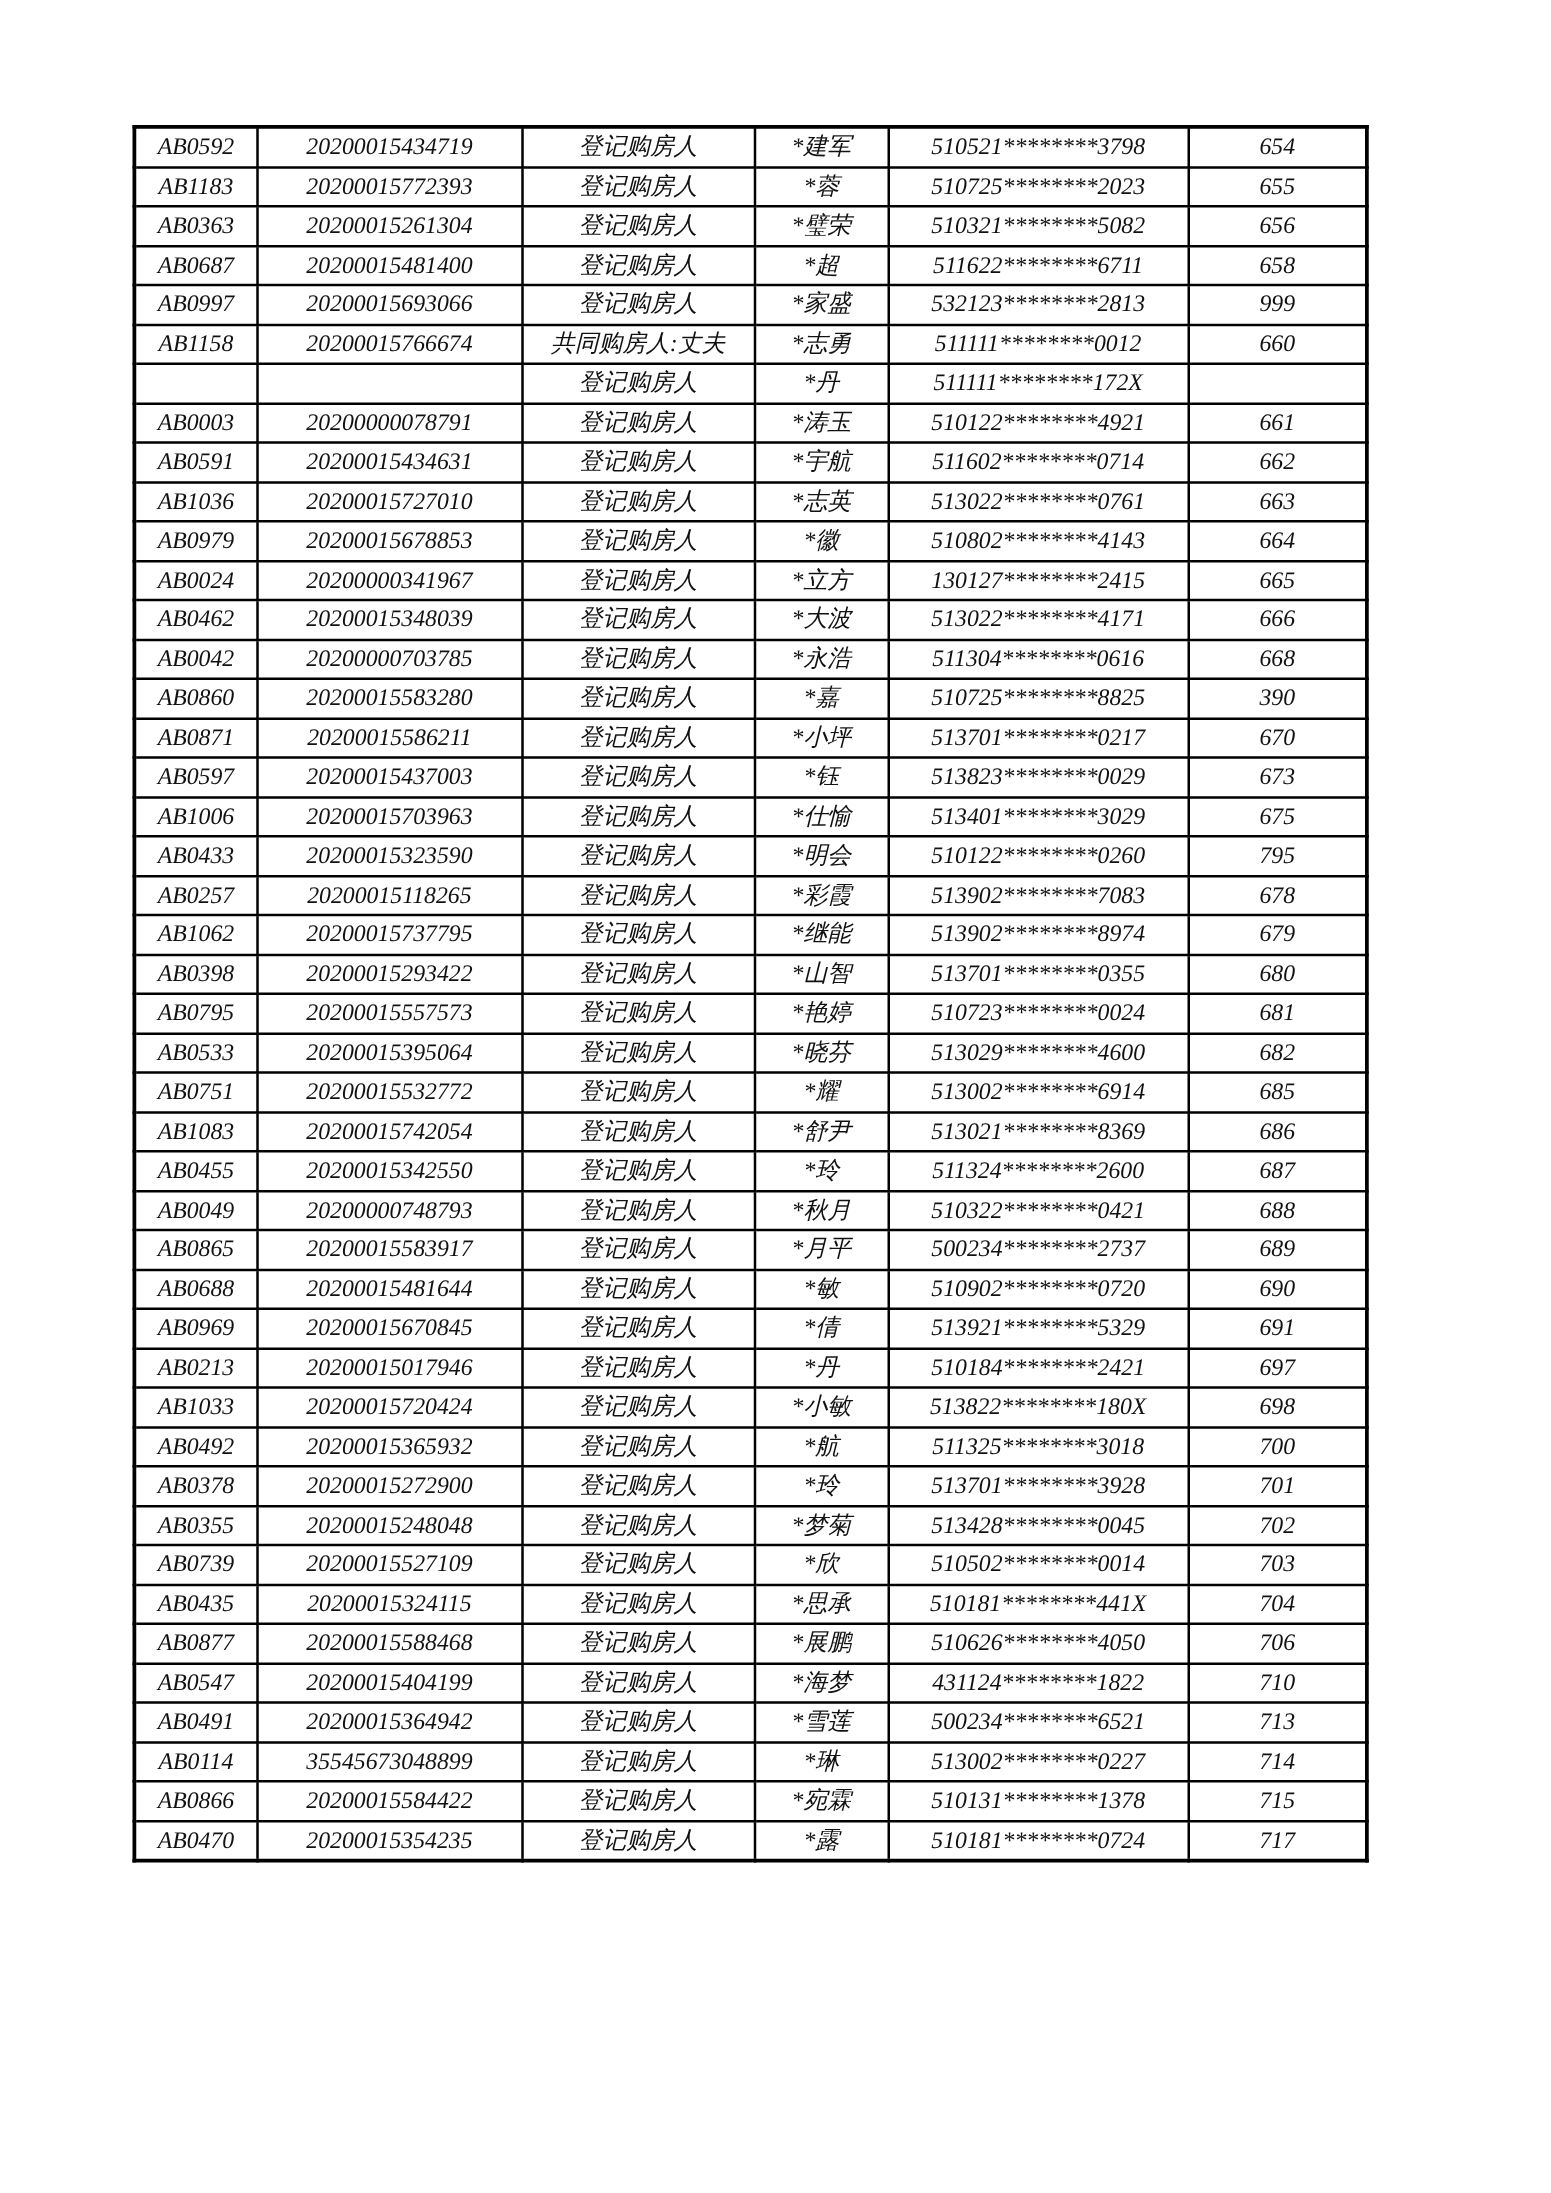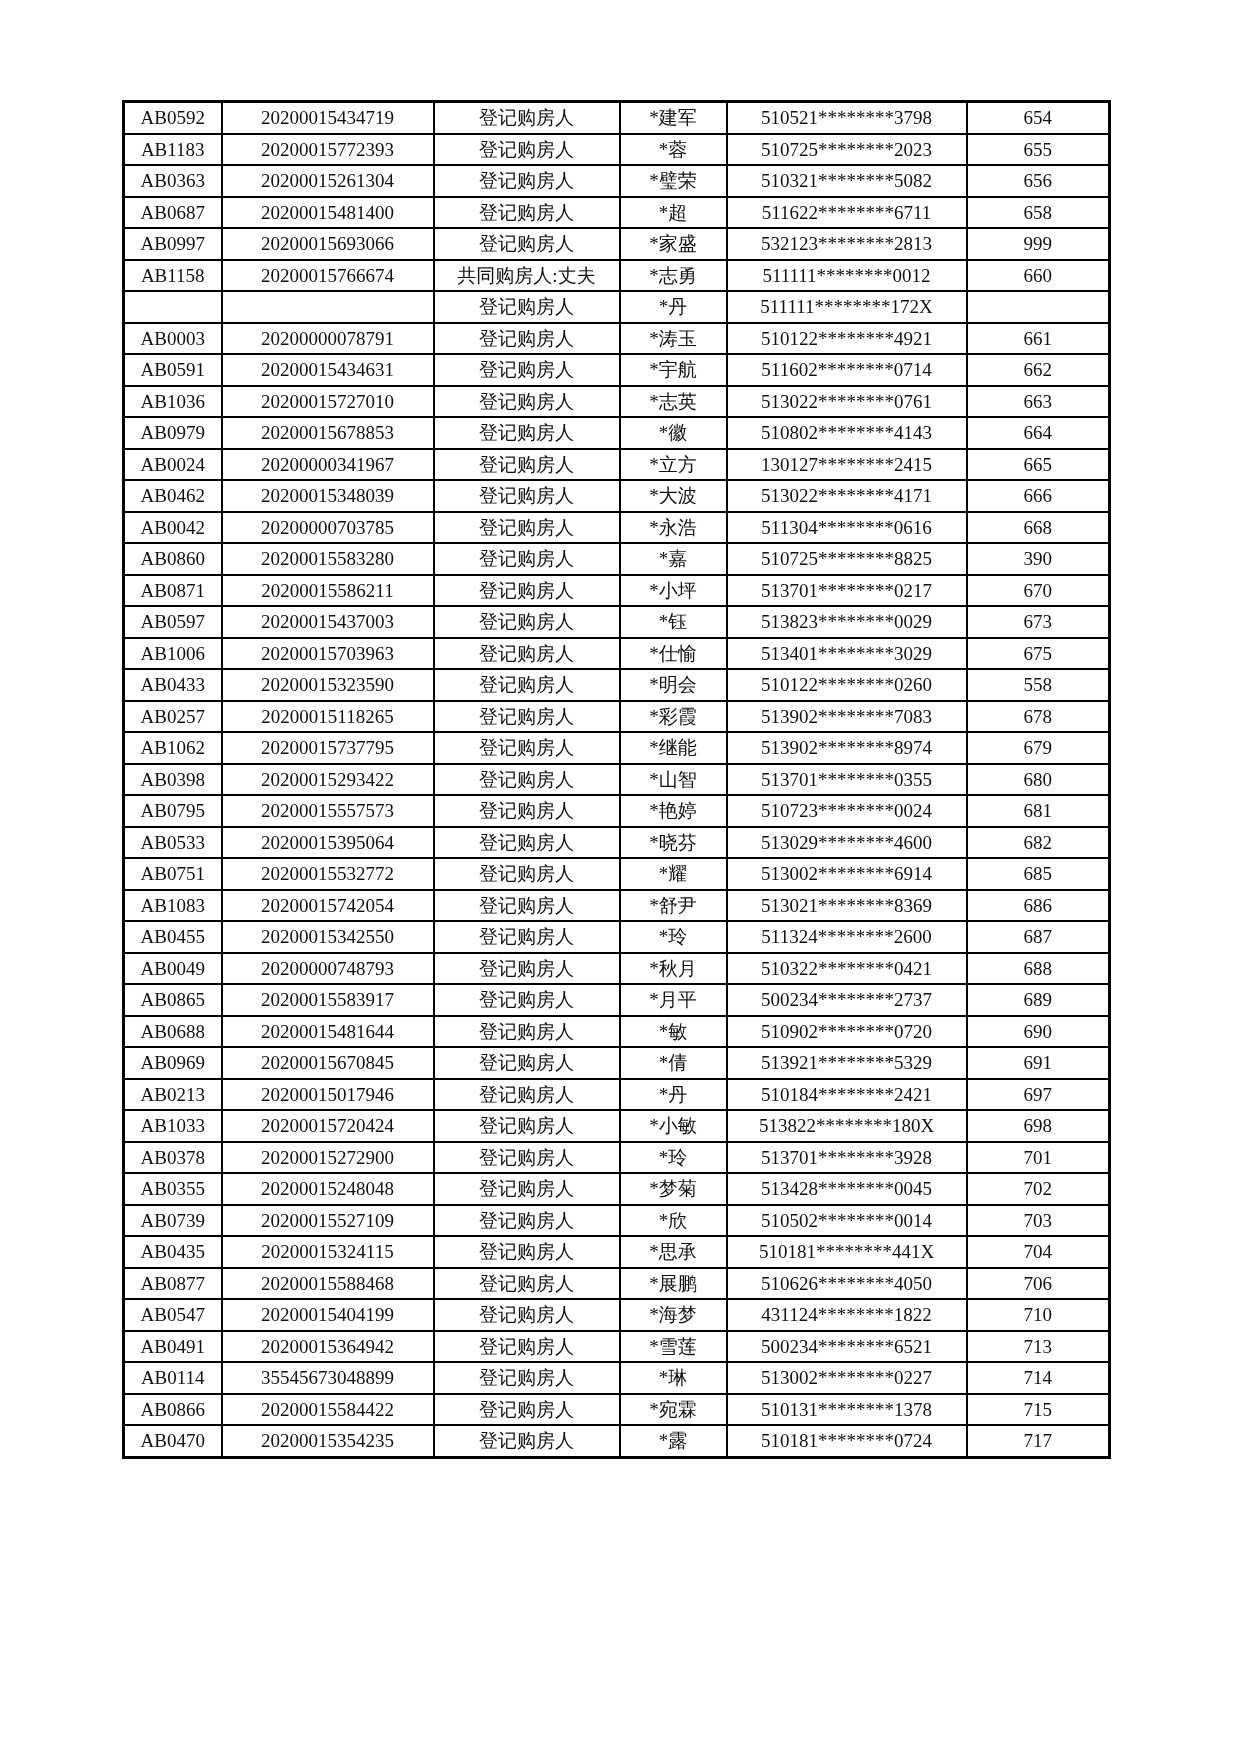--- a/index.html
+++ b/index.html
@@ -14,26 +14,27 @@
     font-family: "Liberation Serif", "DejaVu Serif", serif;
     color: #111111;
   }
   .scan-page {
     position: absolute;
     inset: 0;
     background: #ffffff;
   }
   table.buyer-table {
     position: absolute;
-    left: 122px;
+    left: 106px;
     top: 100px;
     width: 986px;
     border-collapse: collapse;
     table-layout: fixed;
     border: 3px solid #000000;
+    font-style: italic;
   }
   table.buyer-table td {
     border: 2px solid #000000;
     height: 29.5px;
     padding: 0 2px;
     text-align: center;
     vertical-align: middle;
     font-size: 19px;
     line-height: 1;
     white-space: nowrap;
@@ -204,21 +205,21 @@
           <td>*仕愉</td>
           <td>513401********3029</td>
           <td>675</td>
         </tr>
         <tr>
           <td>AB0433</td>
           <td>20200015323590</td>
           <td>登记购房人</td>
           <td>*明会</td>
           <td>510122********0260</td>
-          <td>558</td>
+          <td>795</td>
         </tr>
         <tr>
           <td>AB0257</td>
           <td>20200015118265</td>
           <td>登记购房人</td>
           <td>*彩霞</td>
           <td>513902********7083</td>
           <td>678</td>
         </tr>
         <tr>
@@ -317,20 +318,28 @@
           <td>510184********2421</td>
           <td>697</td>
         </tr>
         <tr>
           <td>AB1033</td>
           <td>20200015720424</td>
           <td>登记购房人</td>
           <td>*小敏</td>
           <td>513822********180X</td>
           <td>698</td>
+        </tr>
+        <tr>
+          <td>AB0492</td>
+          <td>20200015365932</td>
+          <td>登记购房人</td>
+          <td>*航</td>
+          <td>511325********3018</td>
+          <td>700</td>
         </tr>
         <tr>
           <td>AB0378</td>
           <td>20200015272900</td>
           <td>登记购房人</td>
           <td>*玲</td>
           <td>513701********3928</td>
           <td>701</td>
         </tr>
         <tr>

